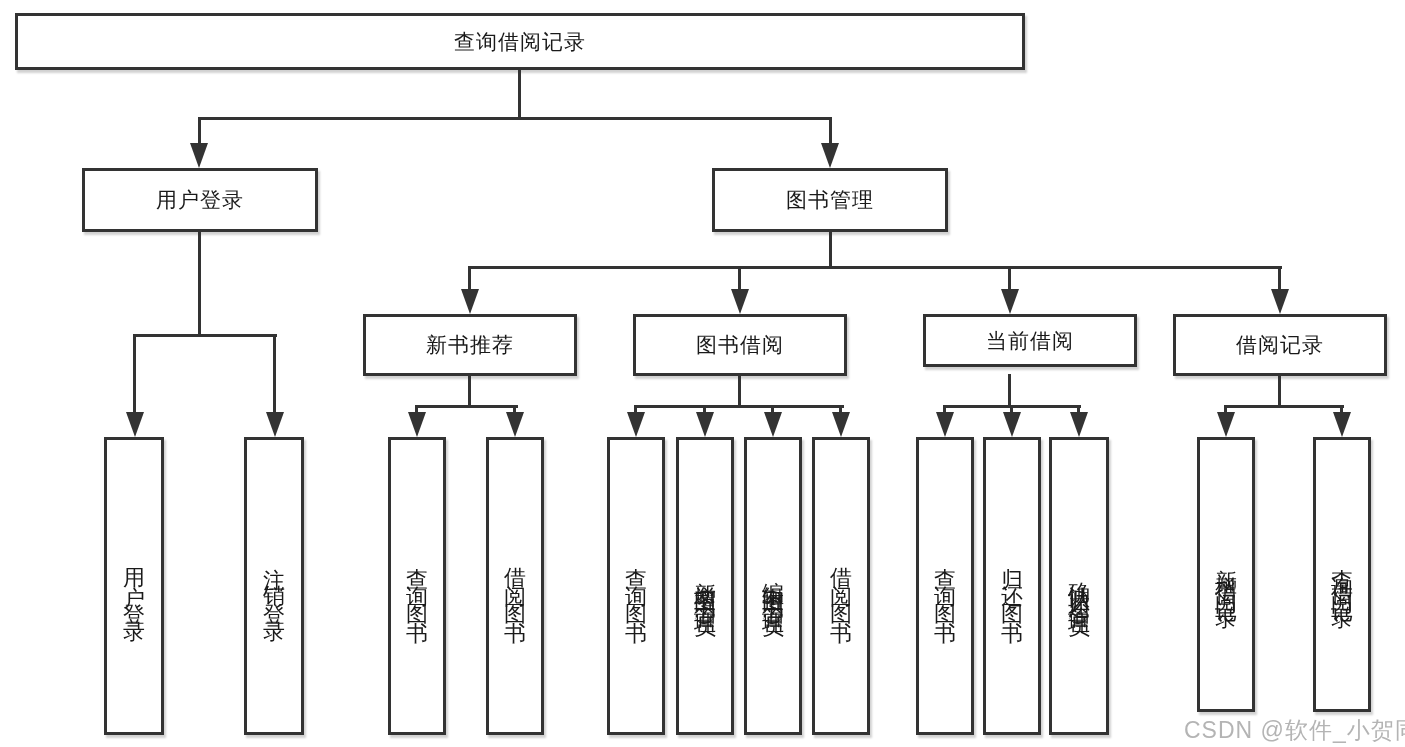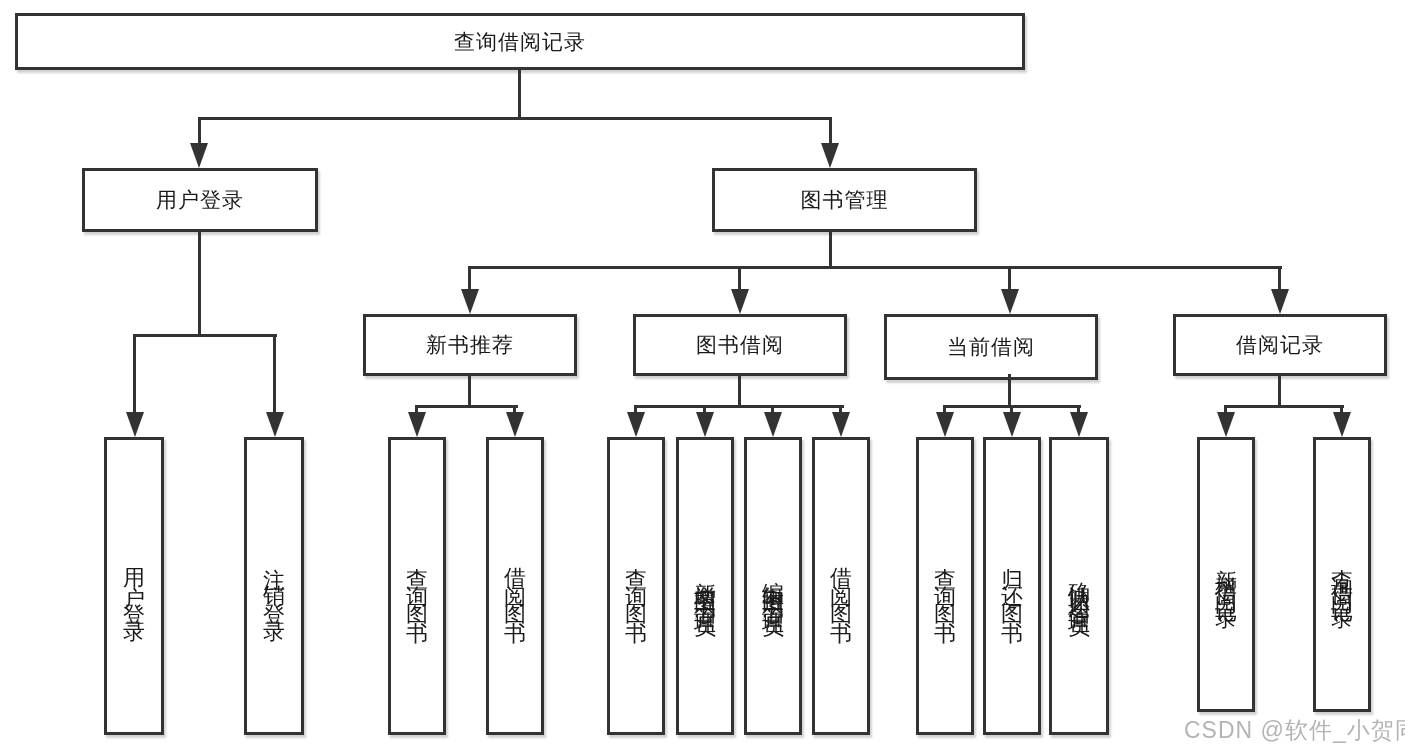--- a/index.html
+++ b/index.html
@@ -46,21 +46,21 @@
   <div class="line" style="left:518px;top:68px;width:3px;height:52px;"></div>
   <div class="line" style="left:198px;top:117px;width:634px;height:3px;"></div>
   <div class="line" style="left:198px;top:117px;width:3px;height:29px;"></div>
   <div class="arrow" style="left:190px;top:143px;"></div>
   <div class="line" style="left:829px;top:117px;width:3px;height:29px;"></div>
   <div class="arrow" style="left:821px;top:143px;"></div>
 
   <div class="hbox" style="left:82px;top:168px;width:236px;height:64px;">
     <span>用户登录</span>
   </div>
-  <div class="hbox" style="left:712px;top:168px;width:265px;height:64px;">
+  <div class="hbox" style="left:712px;top:168px;width:236px;height:64px;">
     <span>图书管理</span>
   </div>
 
   <div class="line" style="left:198px;top:230px;width:3px;height:107px;"></div>
   <div class="line" style="left:133px;top:334px;width:144px;height:3px;"></div>
   <div class="line" style="left:133px;top:334px;width:3px;height:80px;"></div>
   <div class="arrow" style="left:126px;top:412px;"></div>
   <div class="line" style="left:273px;top:334px;width:3px;height:80px;"></div>
   <div class="arrow" style="left:266px;top:412px;"></div>
 
@@ -74,21 +74,21 @@
   <div class="arrow" style="left:1001px;top:289px;"></div>
   <div class="line" style="left:1278px;top:266px;width:3px;height:25px;"></div>
   <div class="arrow" style="left:1271px;top:289px;"></div>
 
   <div class="hbox" style="left:633px;top:314px;width:214px;height:62px;">
     <span>图书借阅</span>
   </div>
   <div class="hbox" style="left:363px;top:314px;width:214px;height:62px;">
     <span>新书推荐</span>
   </div>
-  <div class="hbox" style="left:884px;top:314px;width:214px;height:66px;">
+  <div class="hbox" style="left:923px;top:314px;width:214px;height:53px;">
     <span>当前借阅</span>
   </div>
   <div class="hbox" style="left:1173px;top:314px;width:214px;height:62px;">
     <span>借阅记录</span>
   </div>
 
   <div class="line" style="left:468px;top:374px;width:3px;height:34px;"></div>
   <div class="line" style="left:415px;top:405px;width:103px;height:3px;"></div>
   <div class="line" style="left:415px;top:405px;width:3px;height:10px;"></div>
   <div class="arrow" style="left:408px;top:412px;"></div>

